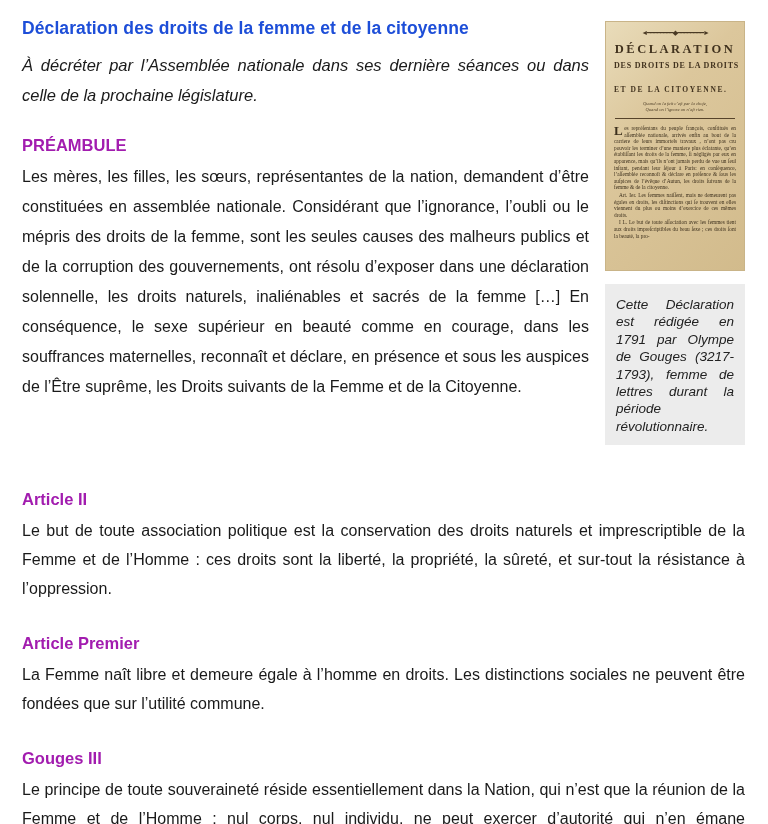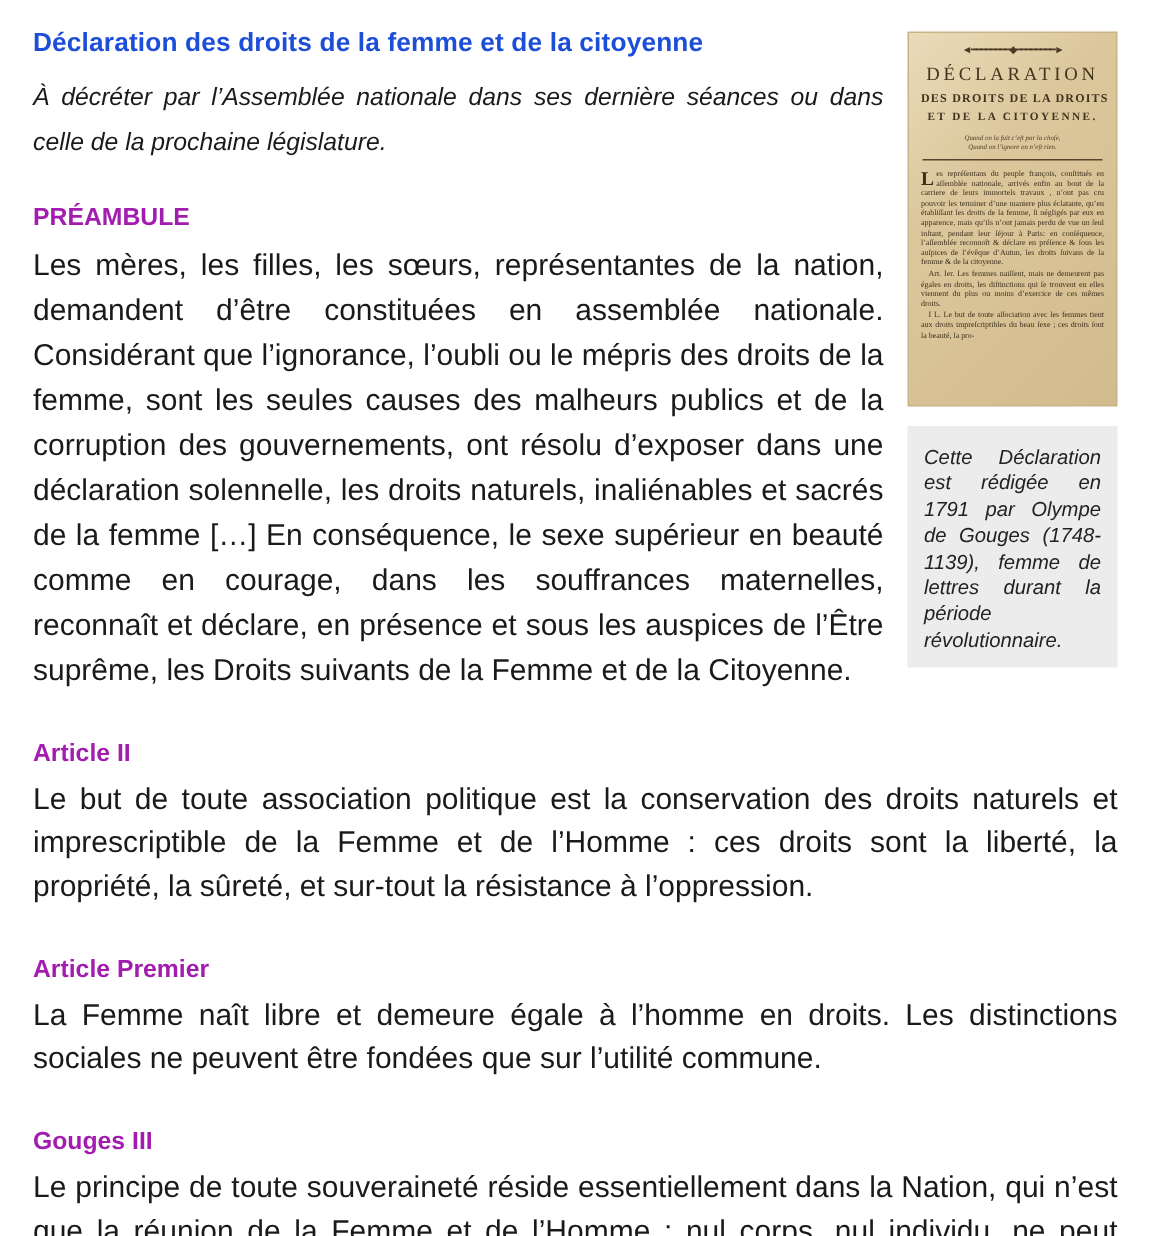--- a/index.html
+++ b/index.html
@@ -36,34 +36,34 @@
     letter-spacing: -1px;
     white-space: nowrap;
     overflow: hidden;
     color: #4a3a24;
   }
   .scan-title {
     margin-top: 5px;
     text-align: center;
     font-size: 12.5px;
     letter-spacing: 2.5px;
-    font-weight: normal;
+    font-weight: bold;
     white-space: nowrap;
   }
   .scan-sub1 {
     margin-top: 4px;
     text-align: center;
     font-size: 8px;
     letter-spacing: 0.8px;
     font-weight: bold;
     white-space: nowrap;
   }
   .scan-sub2 {
-    margin-top: 3px;
-    text-align: center;
+    margin-top: 15px;
+    text-align: left;
     font-size: 7.5px;
     letter-spacing: 1.6px;
     font-weight: bold;
     white-space: nowrap;
   }
   .scan-epigraph {
     margin-top: 7px;
     text-align: center;
     font-style: italic;
     font-size: 4.6px;
@@ -119,21 +119,21 @@
     text-align: justify;
     margin-bottom: 26px;
   }
   h2.section-heading {
     font-size: 16.5px;
     font-weight: bold;
     color: #a21caf;
     margin: 0 0 7px 0;
   }
   p.body-text {
-    font-size: 20px;
+    font-size: 16px;
     line-height: 30px;
     text-align: justify;
   }
   section.article { clear: both; padding-top: 31px; }
   section.article p.body-text { line-height: 29px; }
 </style>
 </head>
 <body>
 
 <article class="doc">
@@ -149,21 +149,21 @@
         <div>Quand on l’ignore on n’eſt rien.</div>
       </div>
       <div class="scan-rule"></div>
       <div class="scan-body">
         <p><span class="scan-dropcap">L</span><span>es repréſentans du peuple françois, conſtitués en aſſemblée nationale, arrivés enfin au bout de la carriere de leurs immortels travaux , n’ont pas cru pouvoir les terminer d’une maniere plus éclatante, qu’en établiſſant les droits de la femme, ſi négligés par eux en apparence, mais qu’ils n’ont jamais perdu de vue un ſeul inſtant, pendant leur ſéjour à Paris: en conſéquence, l’aſſemblée reconnoît &amp; déclare en préſence &amp; ſous les auſpices de l’évêque d’Autun, les droits ſuivans de la femme &amp; de la citoyenne.</span></p>
         <p>Art. Ier. Les femmes naiſſent, mais ne demeurent pas égales en droits, les diſtinctions qui ſe trouvent en elles viennent du plus ou moins d’exercice de ces mêmes droits.</p>
         <p>I L. Le but de toute aſſociation avec les femmes tient aux droits impreſcriptibles du beau ſexe ; ces droits ſont la beauté, la pro-</p>
       </div>
     </div>
     <figcaption class="caption-box">
-      <p>Cette Déclaration est rédigée en 1791 par Olympe de Gouges (1748-1139), femme de lettres durant la période révolutionnaire.</p>
+      <p>Cette Déclaration est rédigée en 1791 par Olympe de Gouges (3217-1793), femme de lettres durant la période révolutionnaire.</p>
     </figcaption>
   </figure>
 
   <h1 class="doc-title">Déclaration des droits de la femme et de la citoyenne</h1>
   <p class="doc-subtitle">À décréter par l’Assemblée nationale dans ses dernière séances ou dans celle de la prochaine législature.</p>
 
   <section class="preambule">
     <h2 class="section-heading">PRÉAMBULE</h2>
     <p class="body-text">Les mères, les filles, les sœurs, représentantes de la nation, demandent d’être constituées en assemblée nationale. Considérant que l’ignorance, l’oubli ou le mépris des droits de la femme, sont les seules causes des malheurs publics et de la corruption des gouvernements, ont résolu d’exposer dans une déclaration solennelle, les droits naturels, inaliénables et sacrés de la femme […] En conséquence, le sexe supérieur en beauté comme en courage, dans les souffrances maternelles, reconnaît et déclare, en présence et sous les auspices de l’Être suprême, les Droits suivants de la Femme et de la Citoyenne.</p>
   </section>

